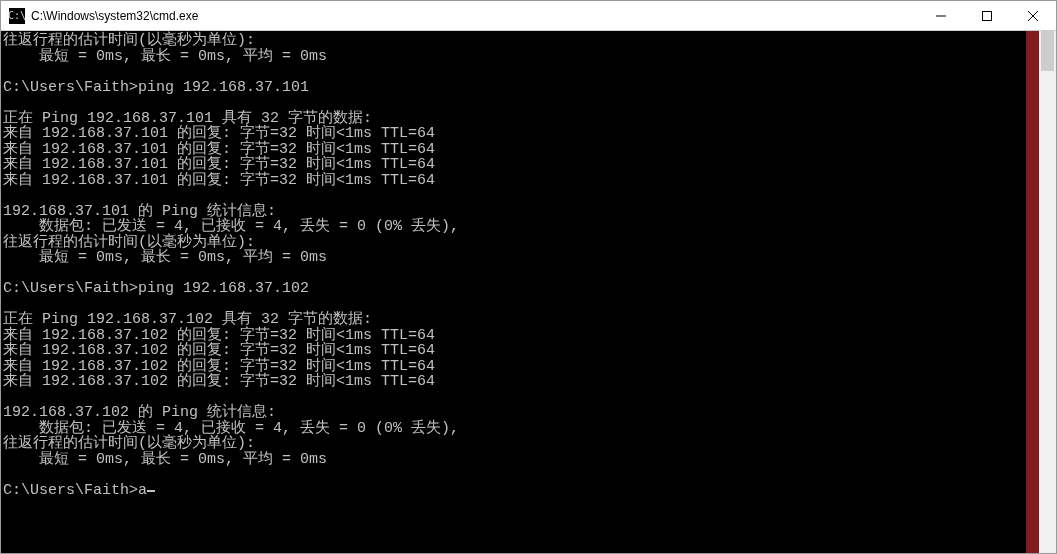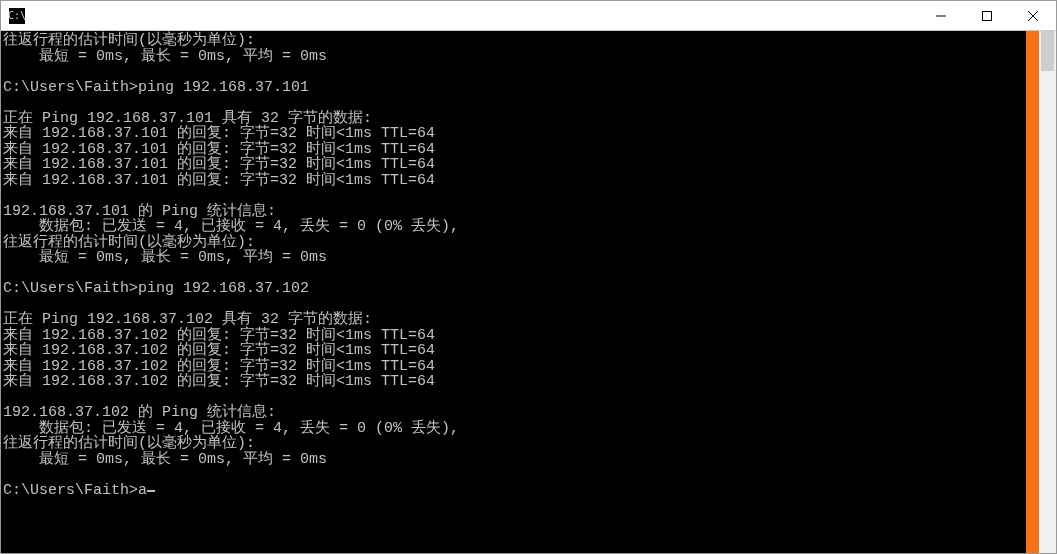--- a/index.html
+++ b/index.html
@@ -43,21 +43,21 @@
     height: 30px;
     display: flex;
     align-items: center;
     justify-content: center;
     color: #000;
   }
   .titlebar .win-btn svg { display: block; }
   .terminal-wrap {
     flex: 1 1 auto;
     display: flex;
-    background: #f97316;
+    background: #7f1d1d;
     gap: 13px;
   }
   .terminal {
     flex: 1 1 auto;
     background: #000;
     color: #c0c0c0;
     font-family: "NSimSun","SimSun","Consolas","Courier New",monospace;
     font-size: 15px;
     line-height: 15.5px;
     white-space: pre;
@@ -85,20 +85,21 @@
     width: 8px;
     border-bottom: 2px solid #c0c0c0;
     transform: translateY(-2px);
   }
 </style>
 </head>
 <body>
 
 <div class="titlebar">
   <div class="app-icon">C:\</div>
+  <div class="title-text">C:\Windows\system32\cmd.exe</div>
   <div class="spacer"></div>
   <div class="win-btn">
     <svg width="10" height="10" viewBox="0 0 10 10">
         <line x1="0" y1="5" x2="10" y2="5" stroke="#000" stroke-width="1"></line>
       </svg>
   </div>
   <div class="win-btn">
     <svg width="10" height="10" viewBox="0 0 10 10">
         <rect x="0.5" y="0.5" width="9" height="9" fill="none" stroke="#000" stroke-width="1"></rect>
       </svg>

